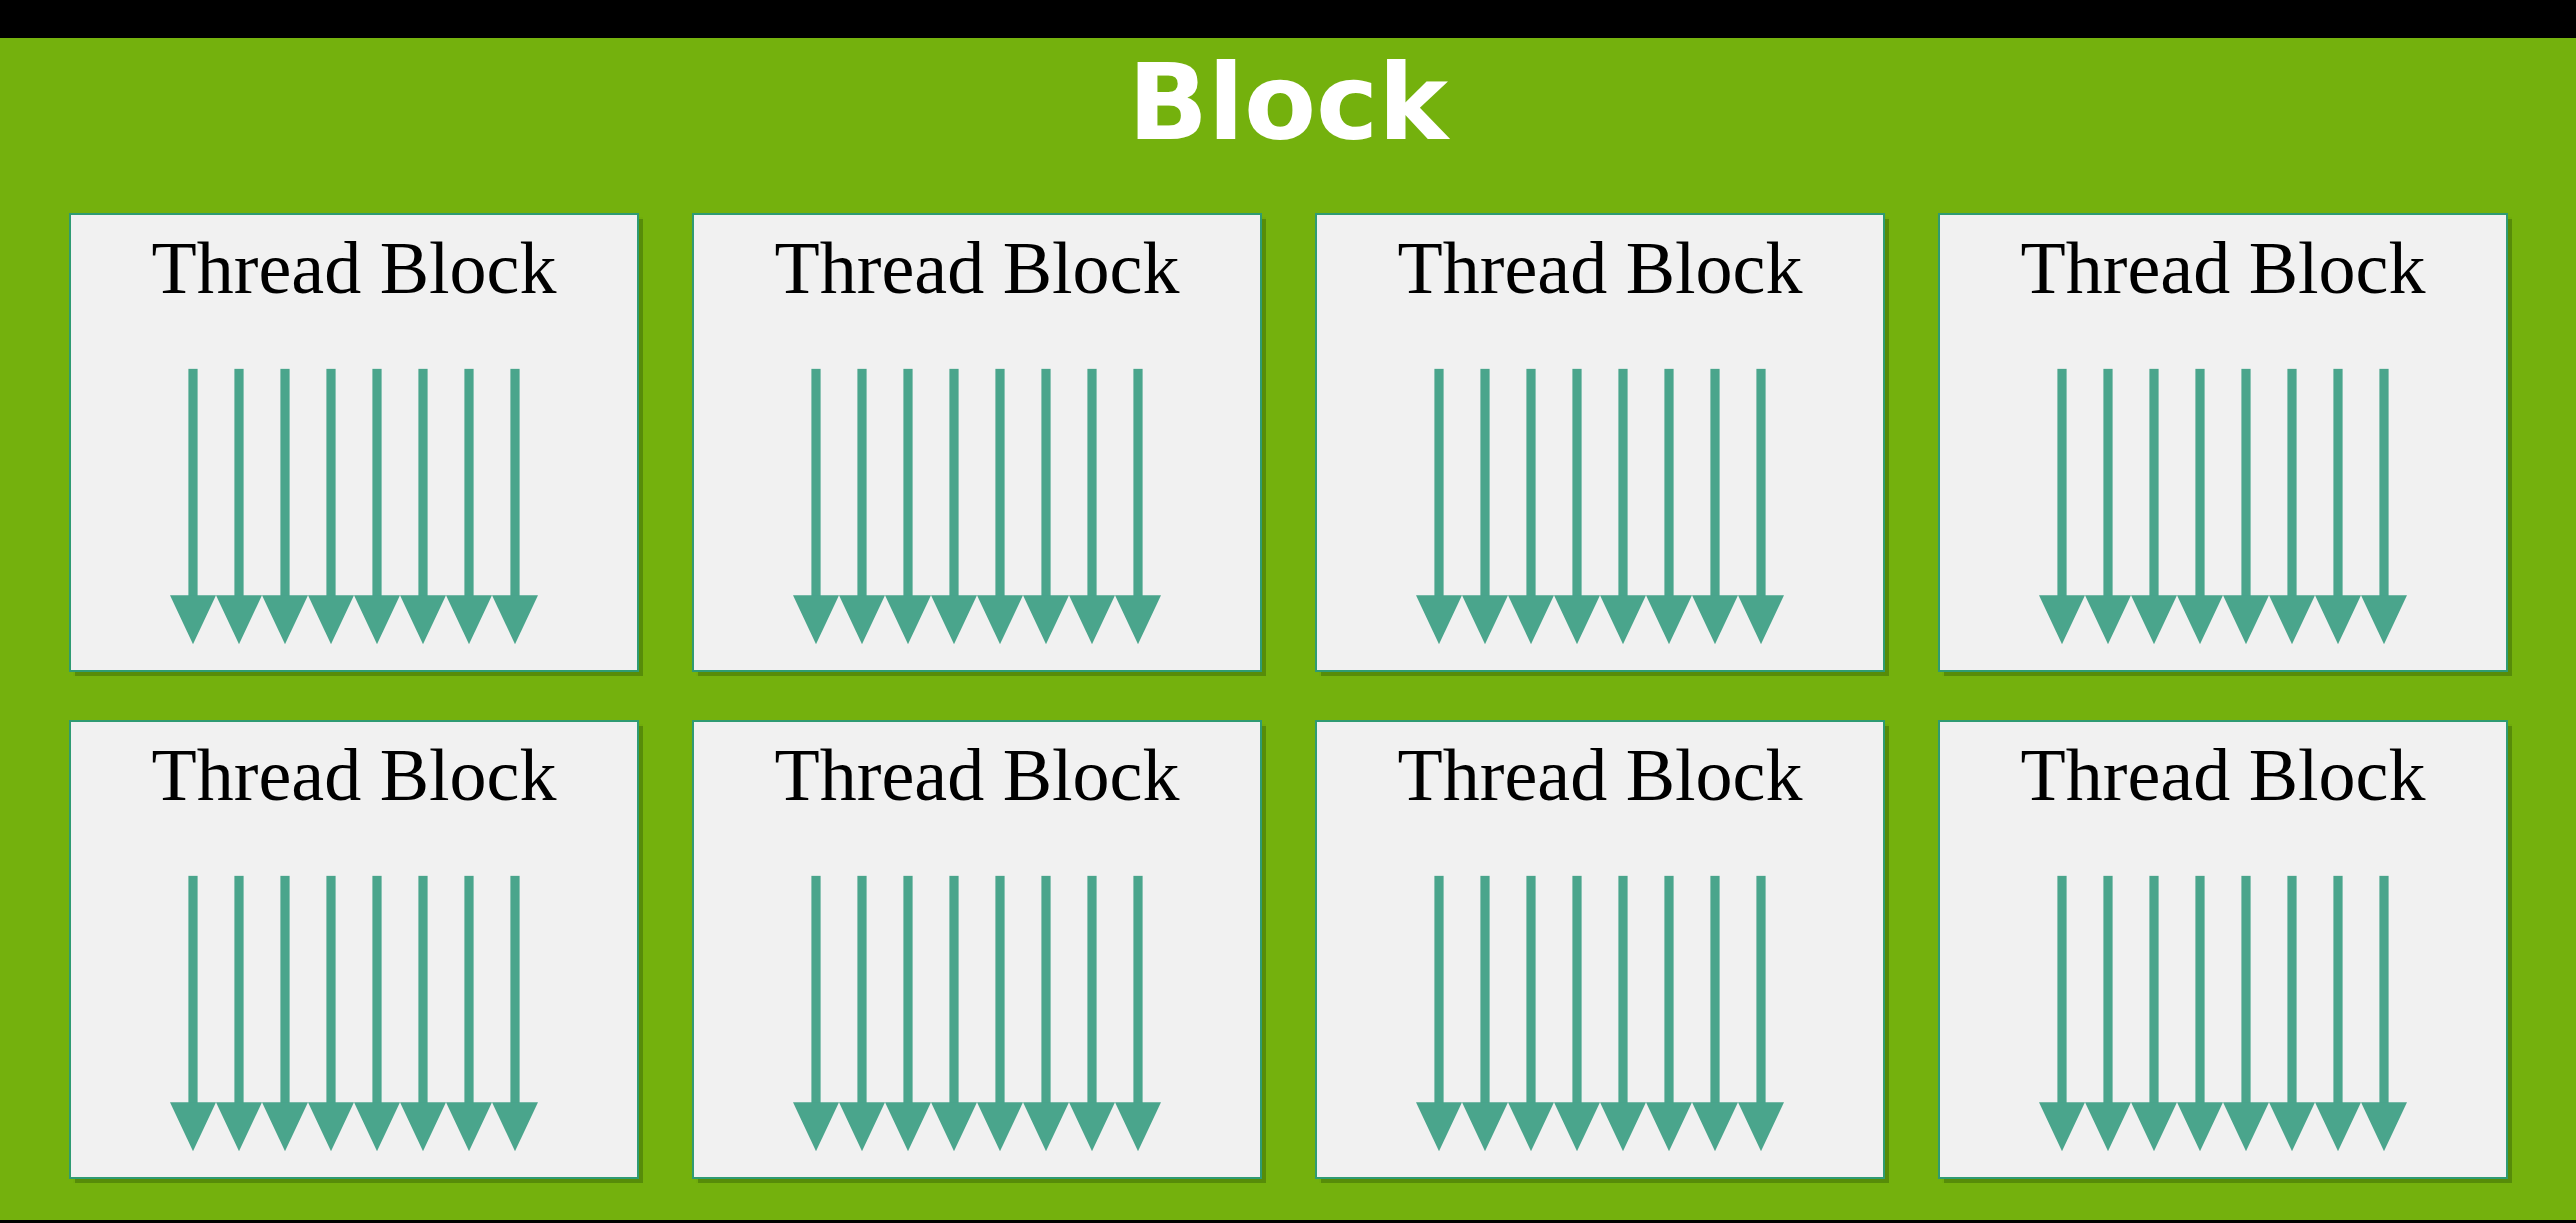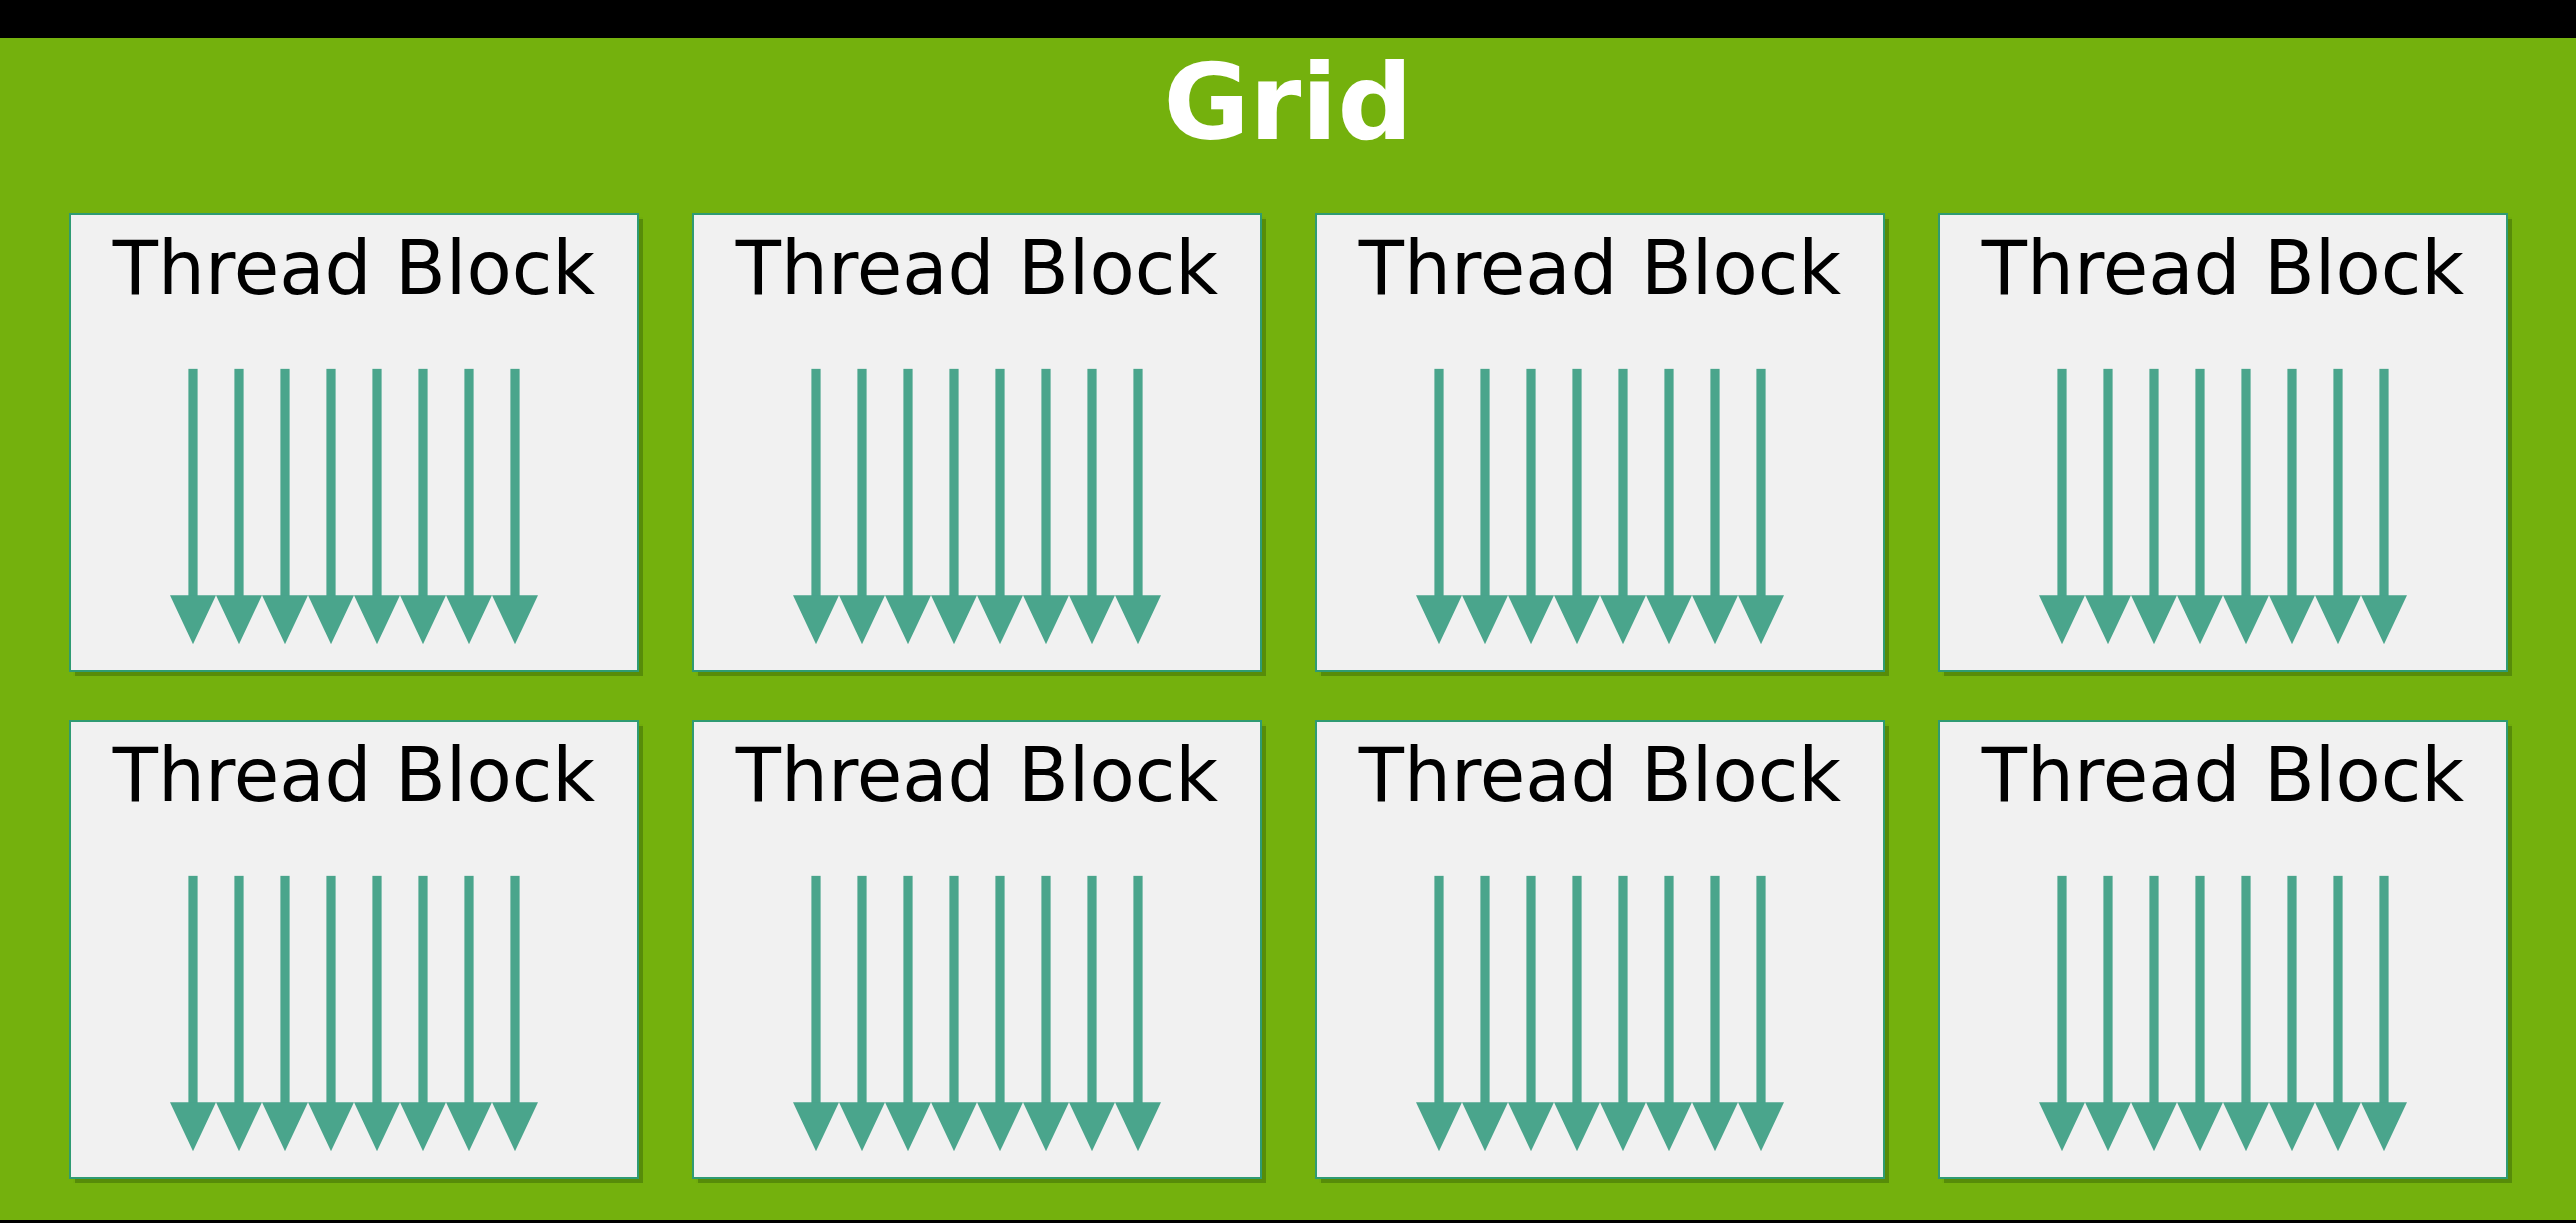--- a/index.html
+++ b/index.html
@@ -37,20 +37,21 @@
     column-gap: 53px;
     row-gap: 48px;
   }
 
   .block {
     position: relative;
     box-sizing: border-box;
     background: var(--box-fill, #F1F1F1);
     border: 2.1px solid var(--box-border, #2F9B73);
     box-shadow: 3.6px 4.3px 0.7px rgba(15, 45, 0, 0.28);
+    font-family: Liberation Serif, serif;
   }
 
   .block-label {
     margin-top: 10px;
     text-align: center;
     font-size: 74px;
     line-height: 1.18;
     color: var(--label-text, #000000);
     white-space: nowrap;
   }
@@ -70,21 +71,21 @@
     color: var(--arrow-teal, #4AA58C);
     fill: currentColor;
   }
 </style>
 </head>
 <body>
 
 <div class="screen">
   <div class="letterbox top"></div>
 
-  <div class="grid-title">Grid</div>
+  <div class="grid-title">Block</div>
 
   <div class="blocks">
 
     <div class="block">
       <div class="block-label">Thread Block</div>
       <div class="arrows">
   <svg class="arrow" viewBox="0 0 65 389" xmlns="http://www.w3.org/2000/svg" aria-hidden="true">
     <rect x="26" y="0" width="13" height="323"></rect>
     <polygon points="0,320 65,320 32.5,389"></polygon>
   </svg>

